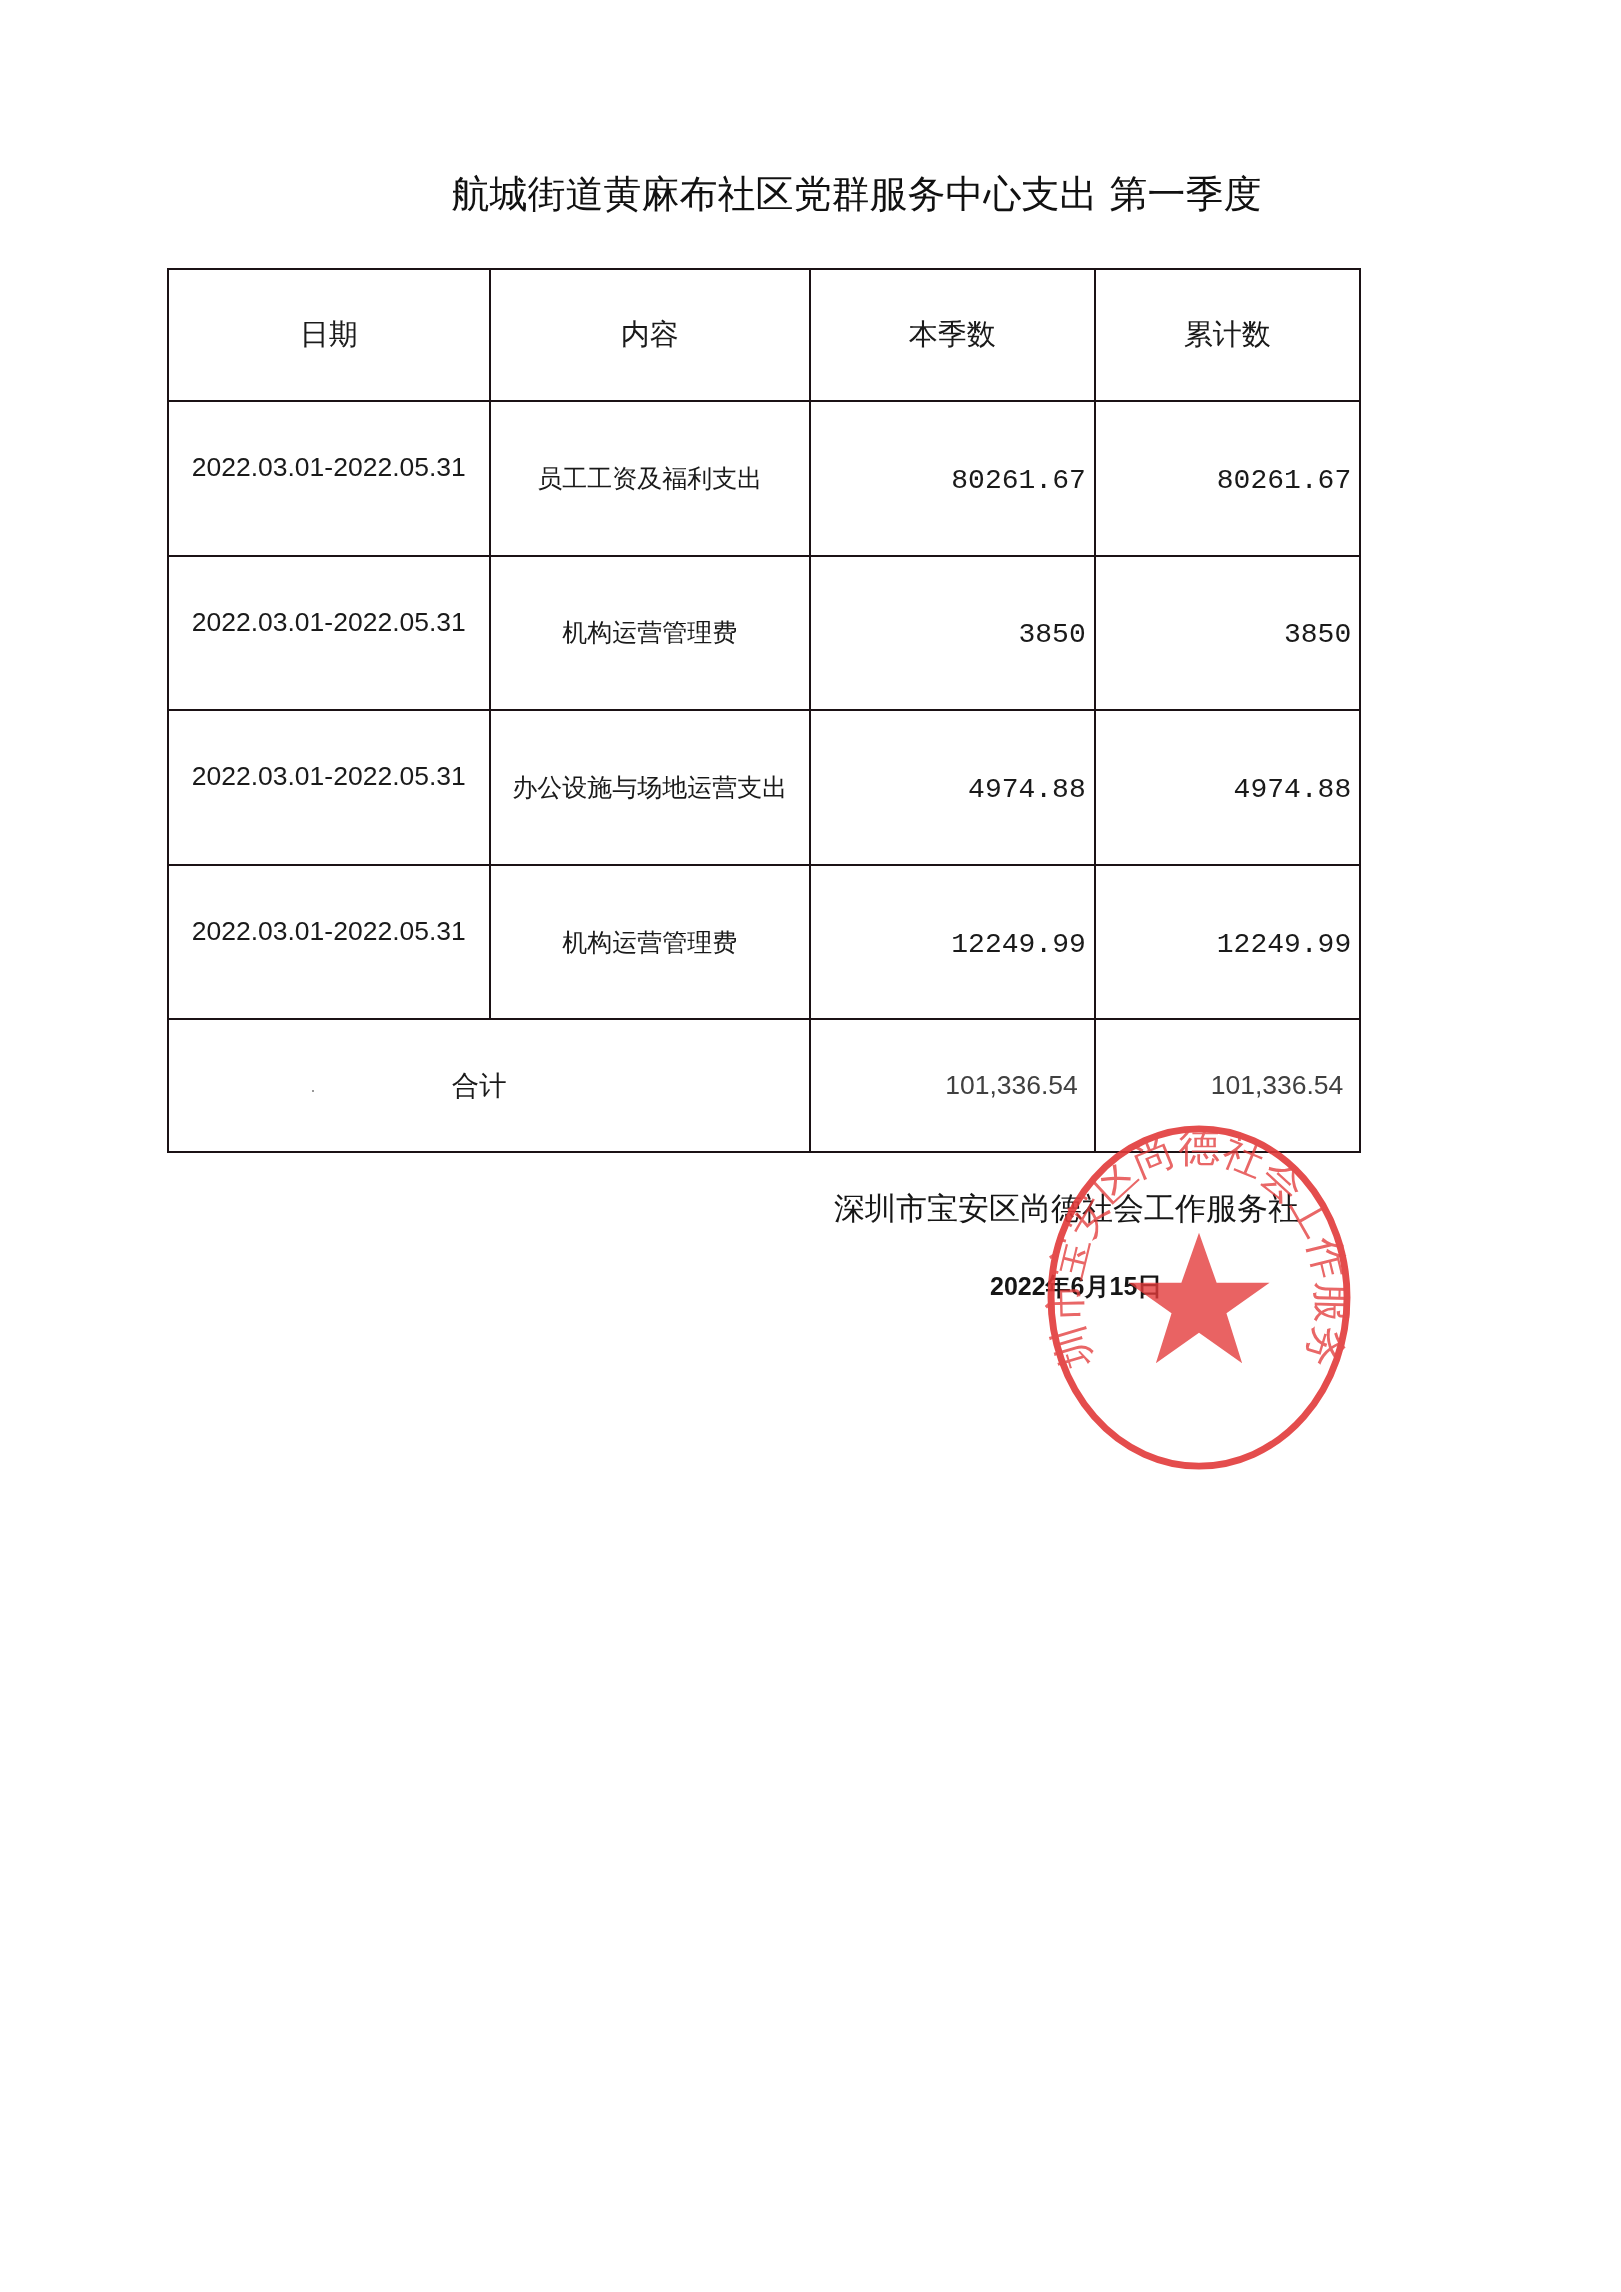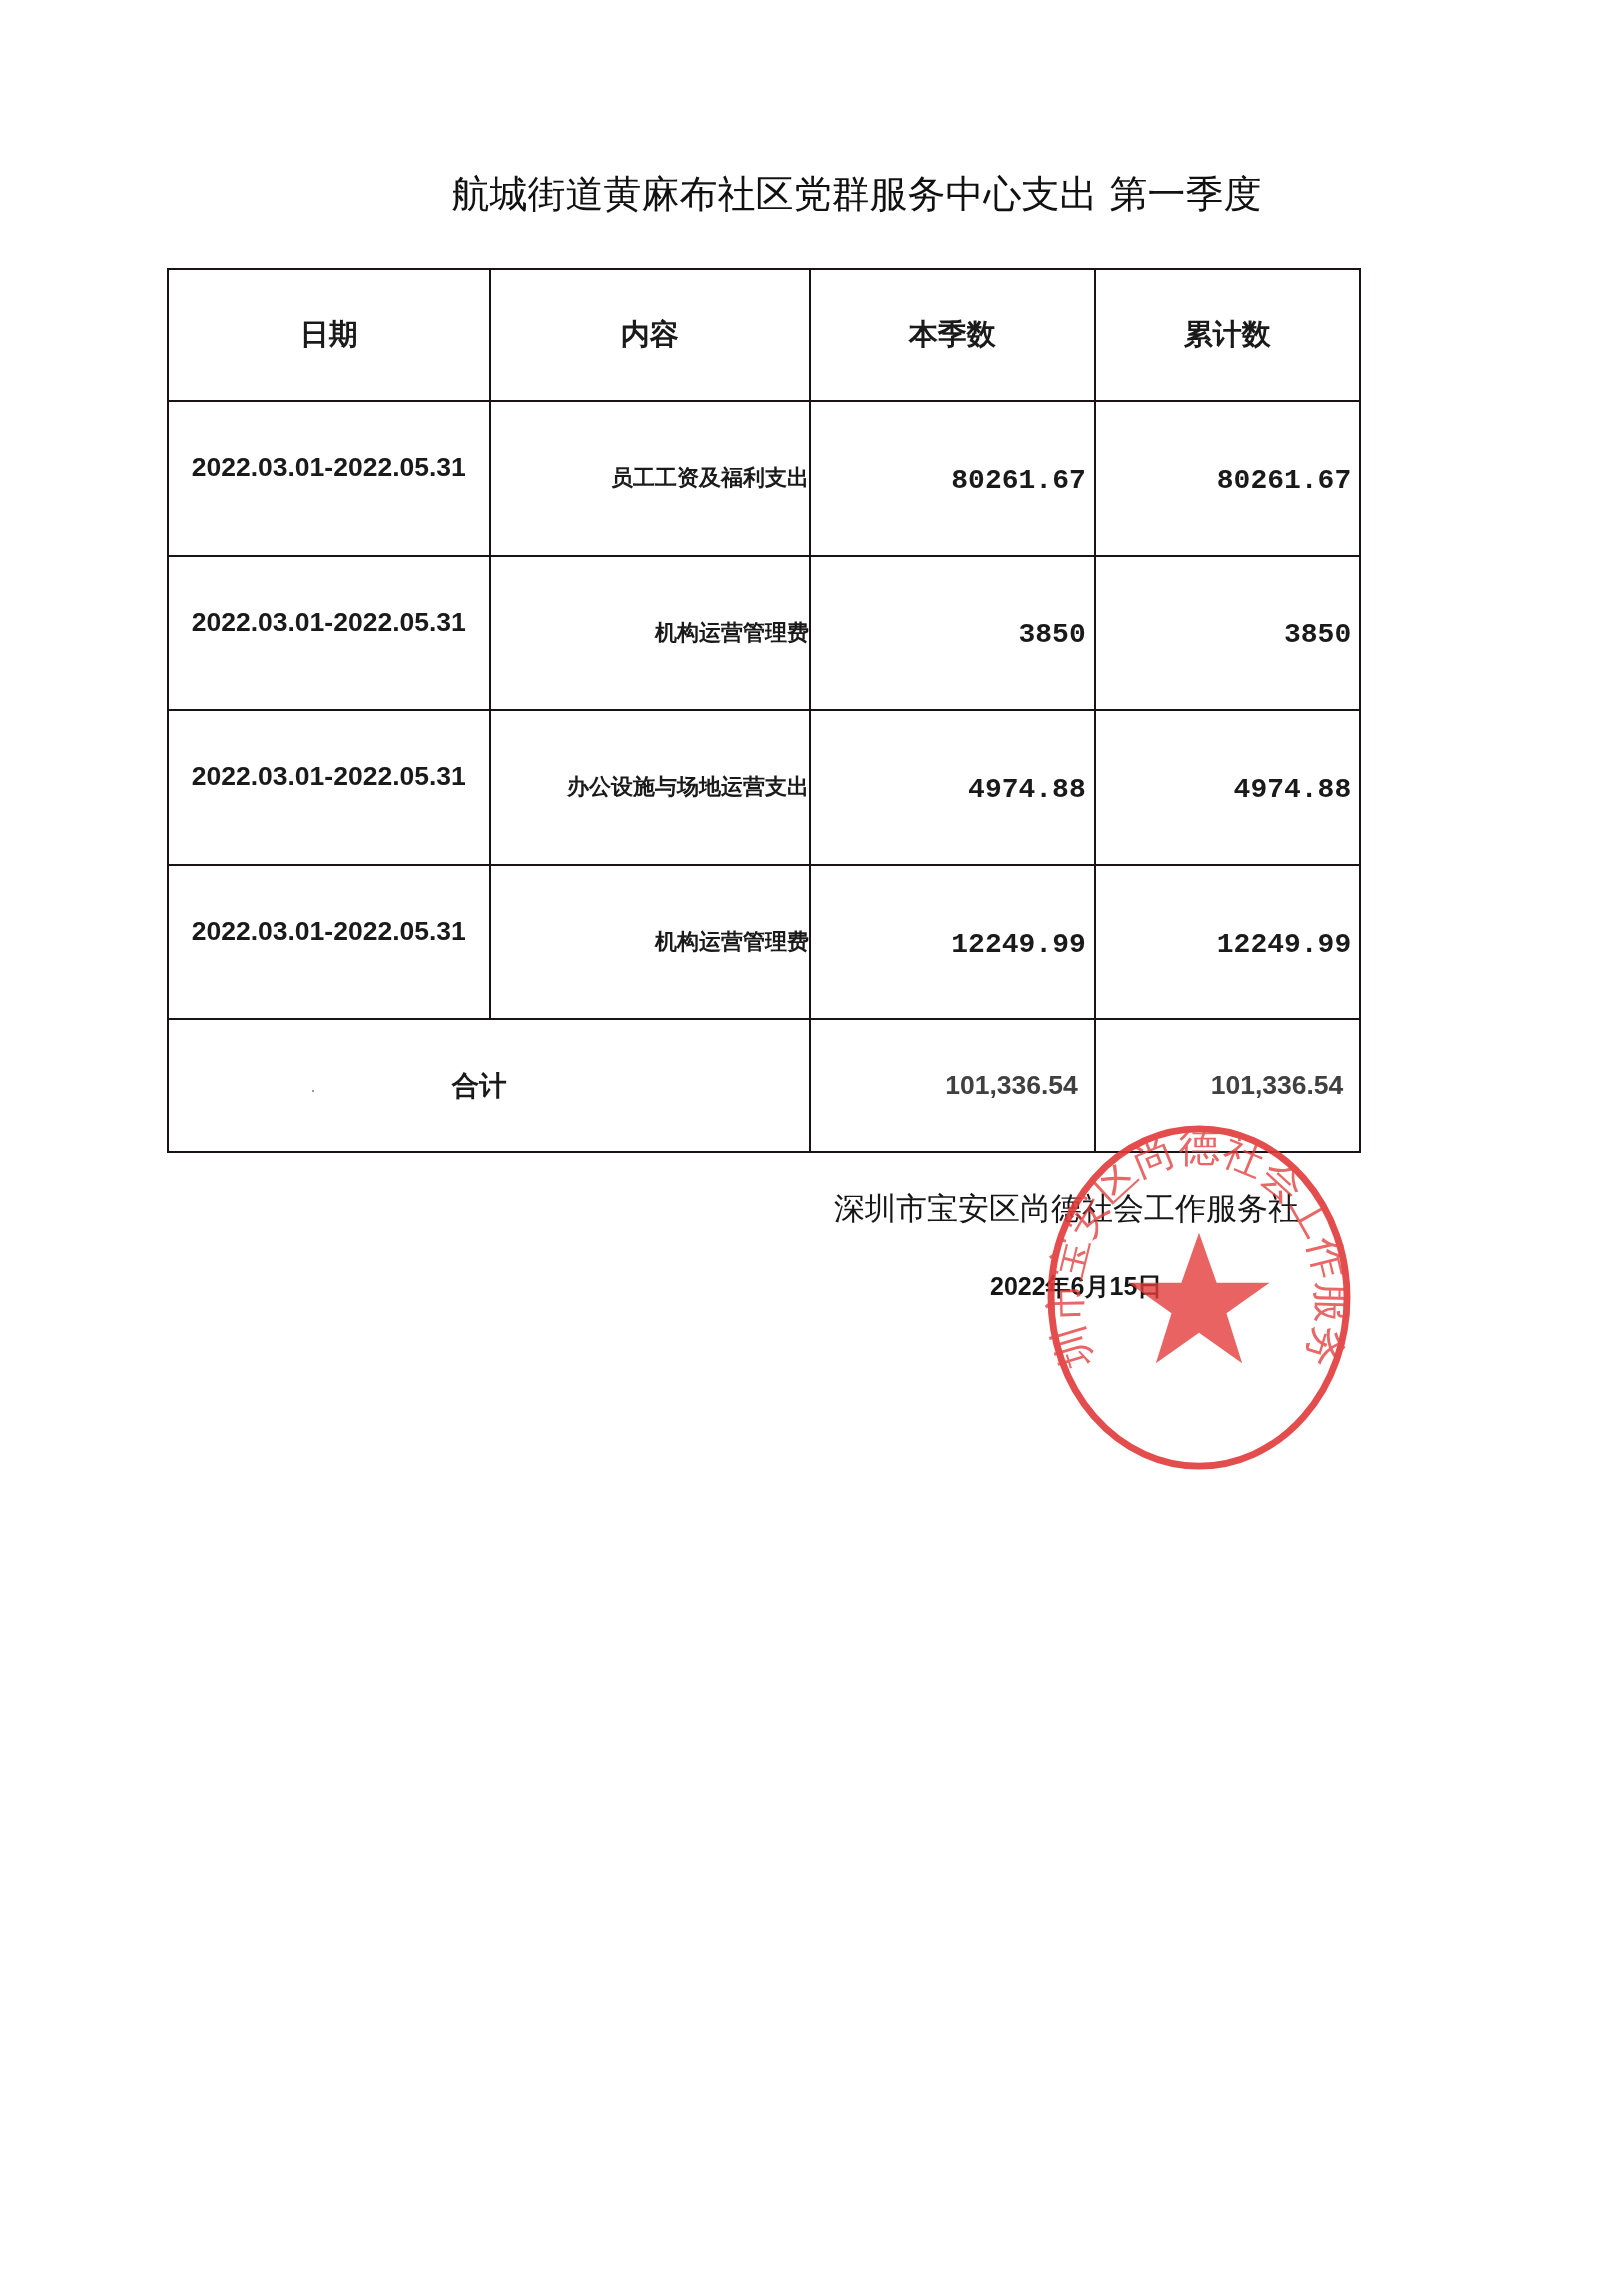--- a/index.html
+++ b/index.html
@@ -13,38 +13,37 @@
     font-family: "DejaVu Serif", "Liberation Serif", serif; color: #111; padding-left: 46px;
   }
   .tbl {
     position: absolute; left: 167px; top: 268px;
     border-collapse: collapse; table-layout: fixed;
     width: 1194px;
   }
   .tbl td {
     border: 2.5px solid #1b1215; padding: 0; vertical-align: middle;
     height: 131px;
-    font-weight: bold;
   }
   .tbl tr.hdr td { height: 130px; }
   .c1 { width: 321px; }
   .c2 { width: 320px; }
   .c3 { width: 284px; }
   .c4 { width: 265px; }
   .hcell {
     text-align: center; font-size: 29px; color: #1a1a1a;
     font-family: "DejaVu Sans", "Liberation Sans", sans-serif;
   }
   .date {
     text-align: center; font-size: 26.5px; color: #1a1a1a;
     font-family: "Liberation Sans", "DejaVu Sans", sans-serif;
     padding-bottom: 21.6px !important;
   }
   .content {
-    text-align: right; font-size: 22px; color: #1a1a1a;
+    text-align: center; font-size: 25px; color: #1a1a1a;
     font-family: "DejaVu Sans", "Liberation Sans", sans-serif;
   }
   .num {
     text-align: right; font-size: 28px; color: #1a1a1a;
     font-family: "Liberation Mono", "DejaVu Sans Mono", monospace;
     padding-right: 7.8px !important; padding-top: 3.9px !important; margin-left: 39px;
   }
   .total-label {
     text-align: center; font-size: 27.4px; color: #1a1a1a;
     font-family: "DejaVu Sans", "Liberation Sans", sans-serif;

